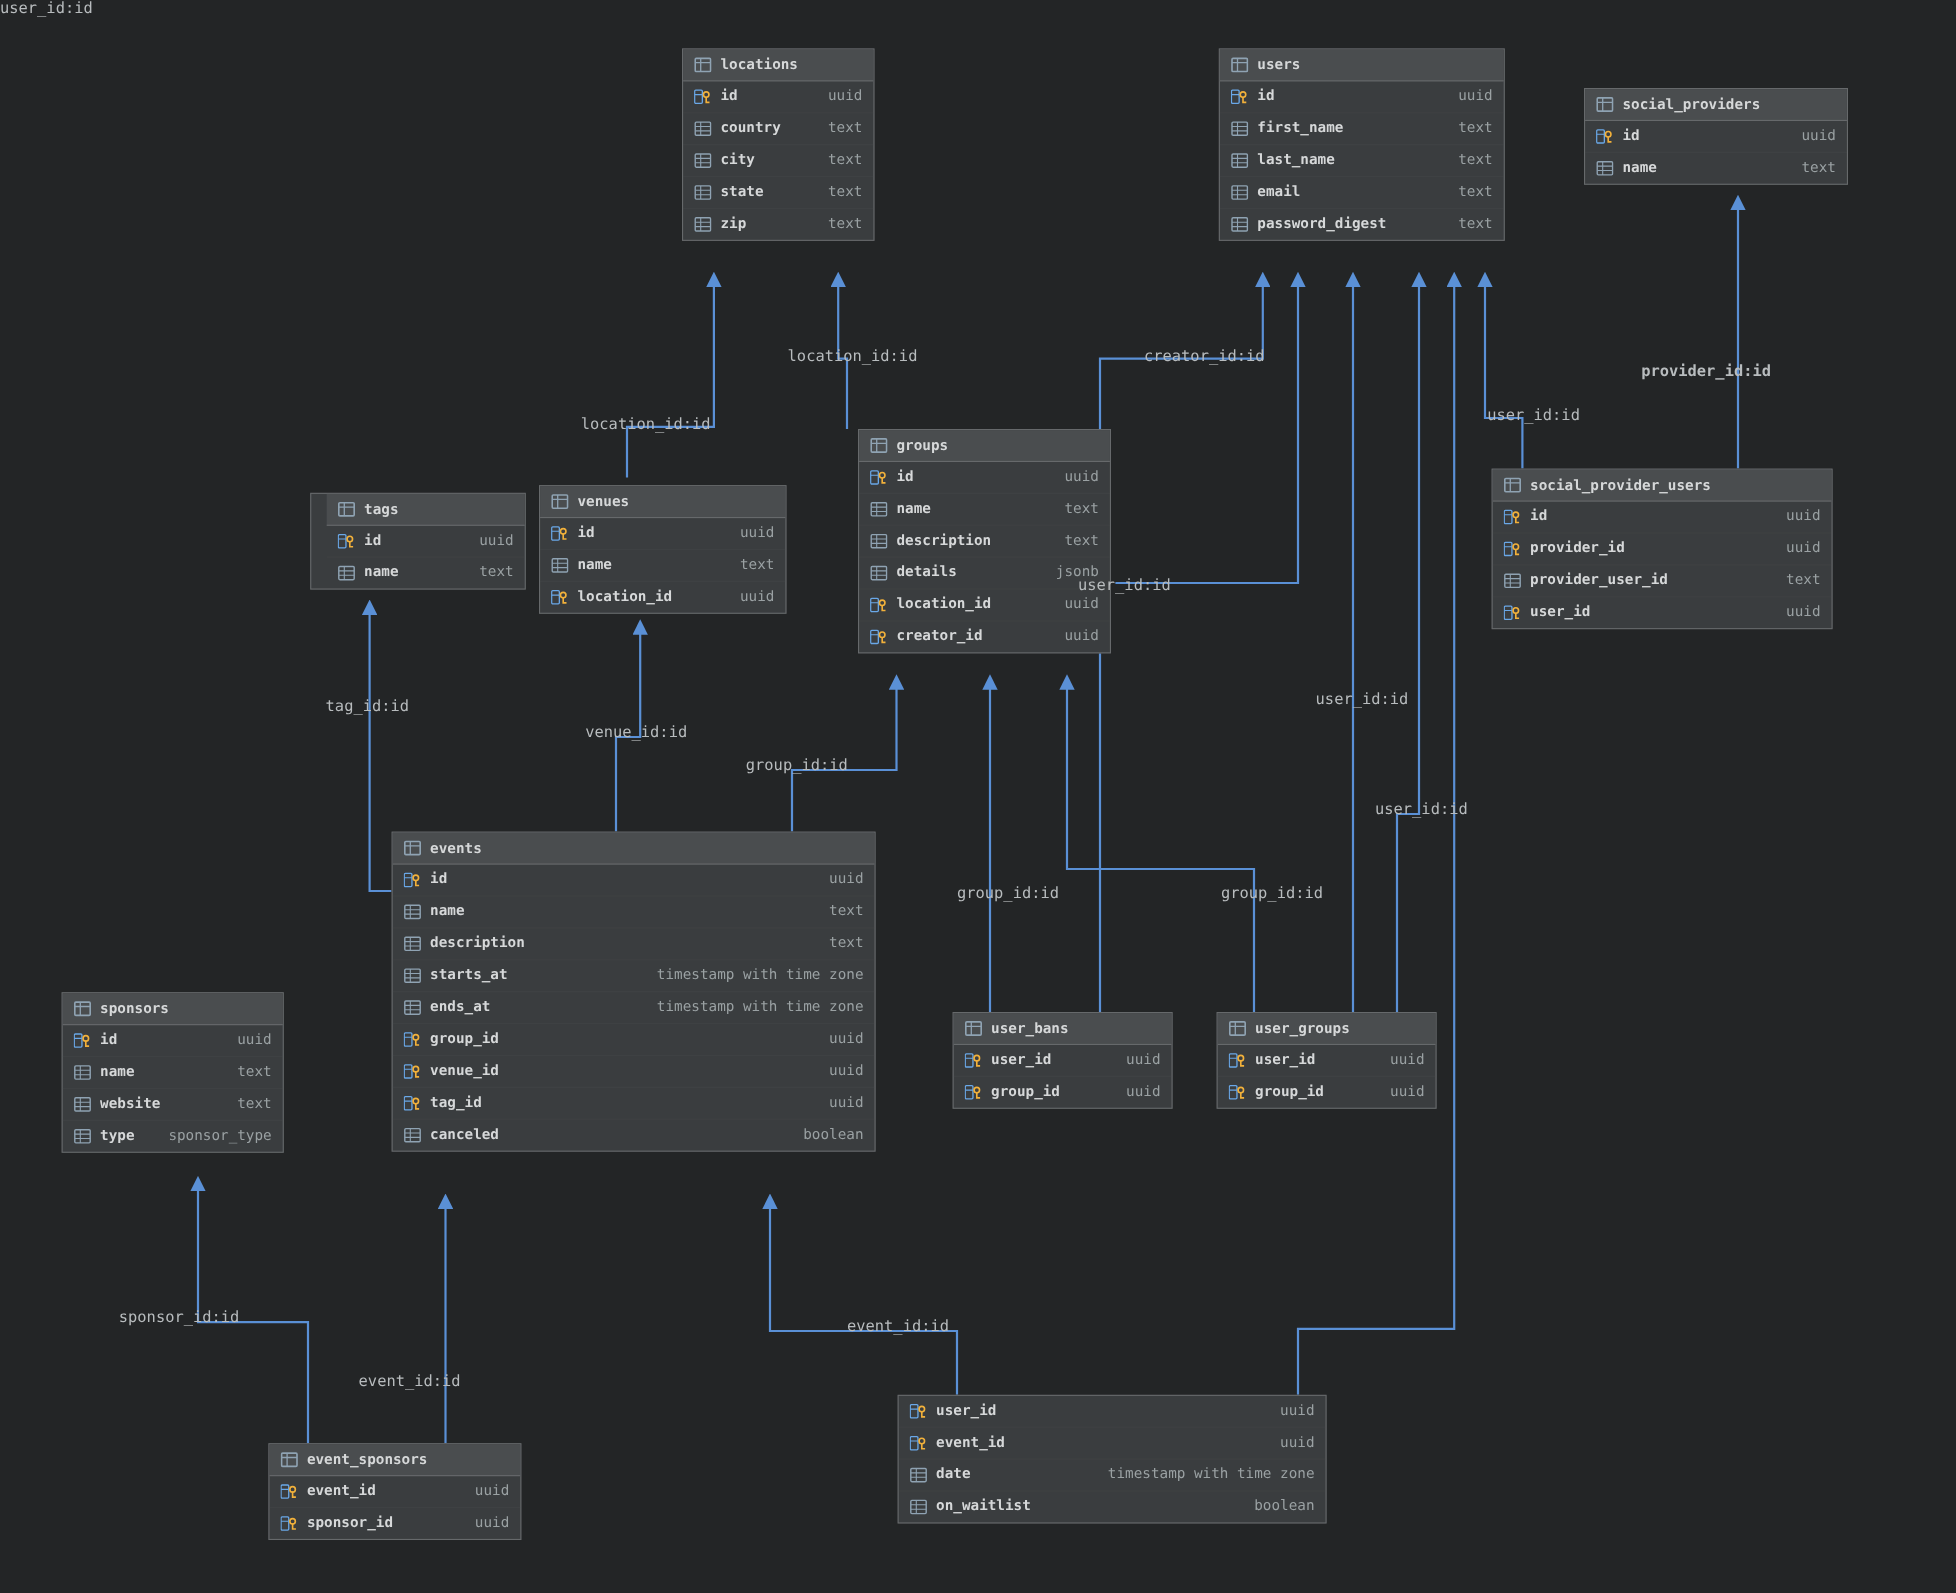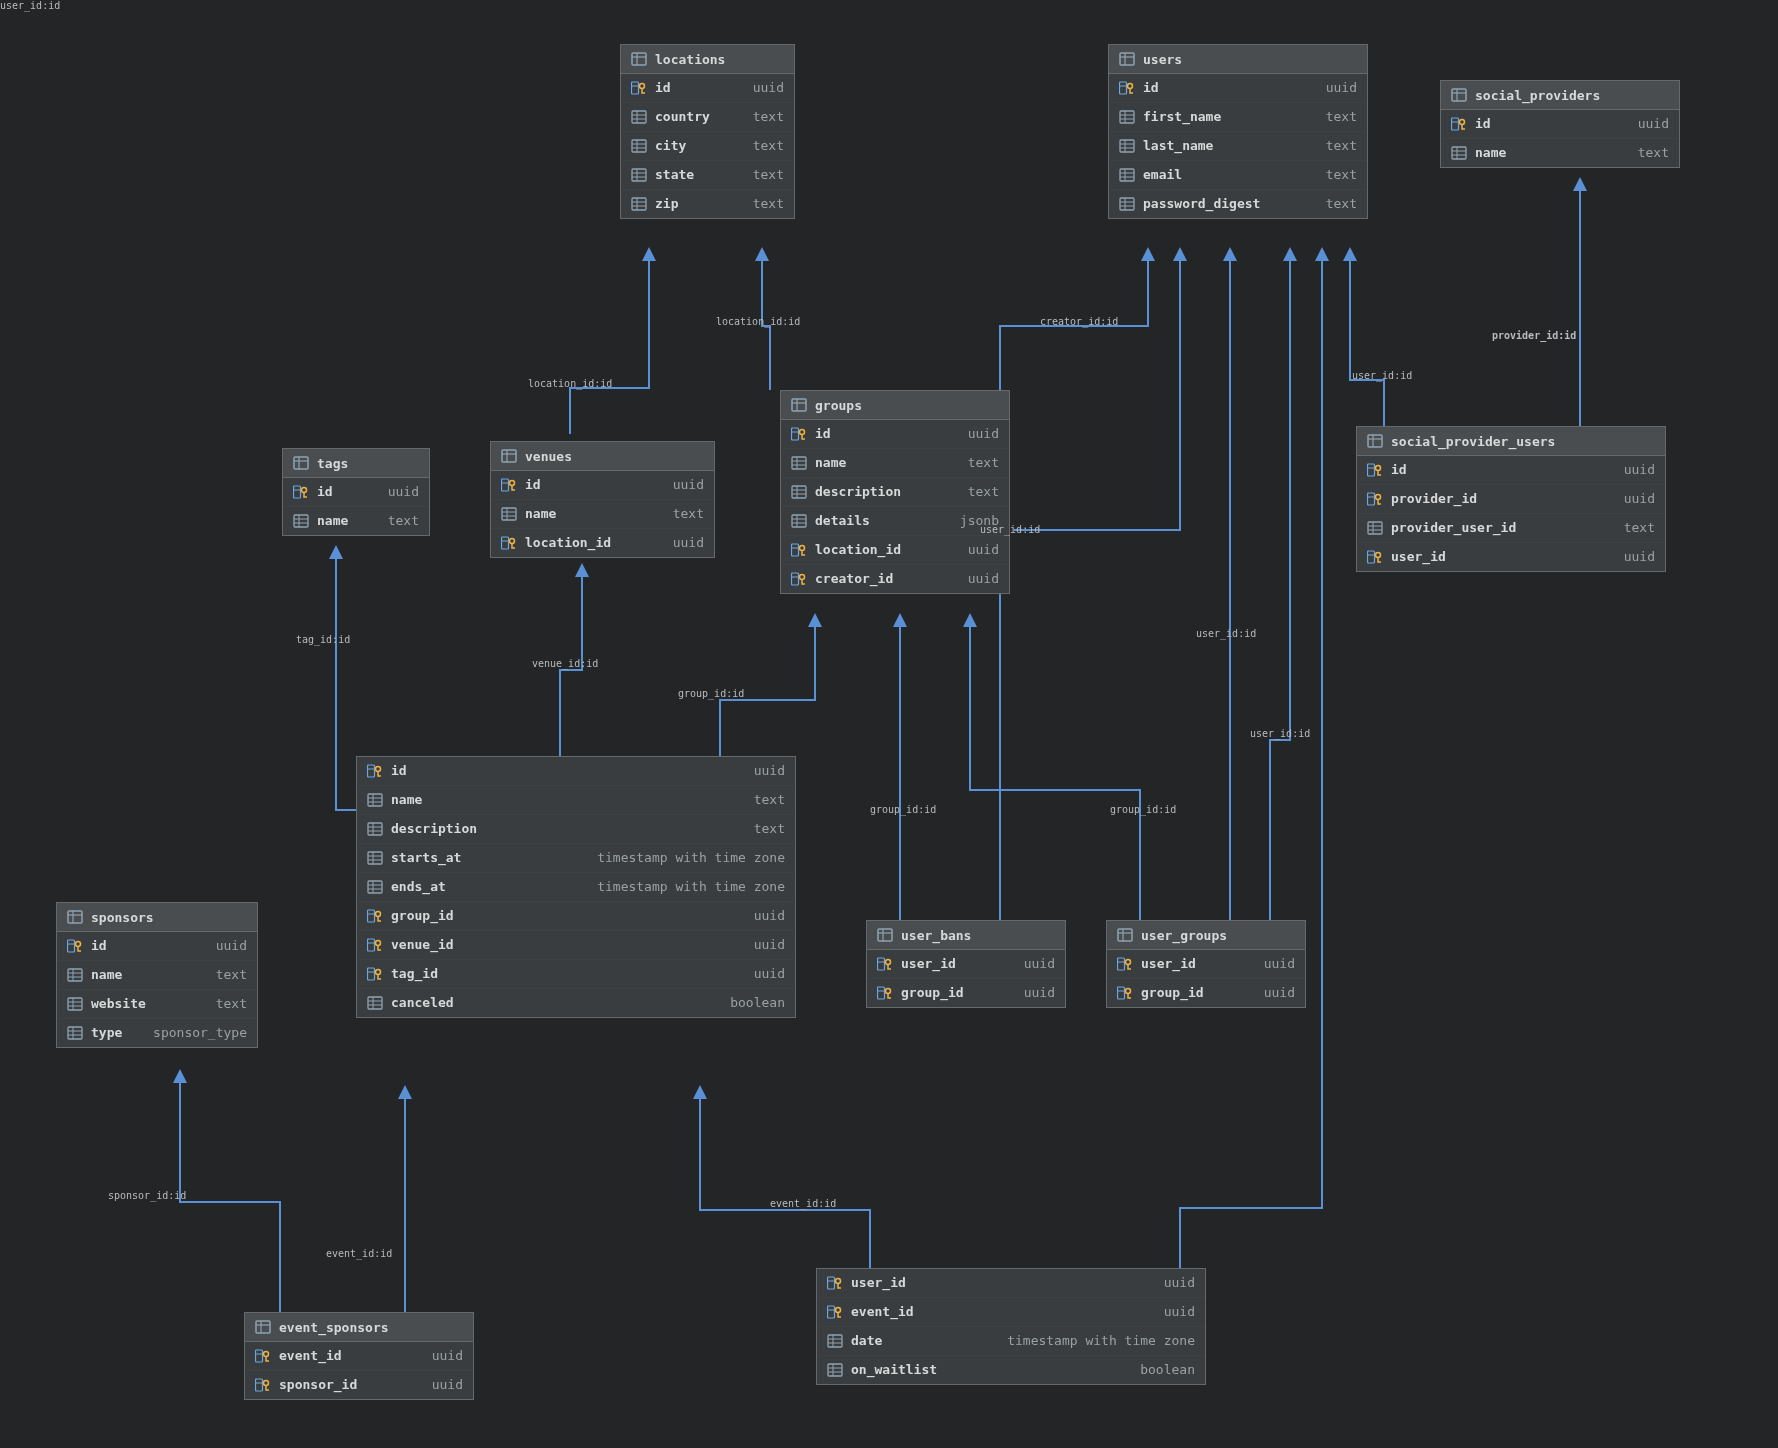--- a/index.html
+++ b/index.html
@@ -40,21 +40,21 @@
   }
   .row:last-child { border-bottom: none; }
   .row .name { flex: 1; color: #d6d8d9; font-weight: bold; }
   .row .type { color: #9aa1a3; text-align: right; }
   .thead .name { flex: 1; }
   .icon { width: 16px; height: 16px; display: inline-flex; align-items: center; justify-content: center; flex-shrink: 0; }
   .icon svg { width: 16px; height: 16px; }
   .edgelabel {
     position: absolute;
     color: #b8bcbe;
-    font-size: 10px;
+    font-size: 14px;
     background: transparent;
     white-space: nowrap;
     pointer-events: none;
   }
 </style>
 </head>
 <body>
 
 <div class="diagram">
   <svg class="edges">
@@ -258,21 +258,21 @@
               <rect x="1" y="2" width="14" height="12" rx="1" fill="none" stroke="#8fa3b3" stroke-width="1.3"></rect>
               <line x1="1" y1="6" x2="15" y2="6" stroke="#8fa3b3" stroke-width="1"></line>
               <line x1="1" y1="10" x2="15" y2="10" stroke="#8fa3b3" stroke-width="1"></line>
               <line x1="6" y1="2" x2="6" y2="14" stroke="#8fa3b3" stroke-width="1"></line>
             </svg>
           </span>
           <span class="name">name</span>
           <span class="type">text</span>
         </div>
       </div>
-      <div class="table" style="left: 282px; top: 448px; width: 148px;">
+      <div class="table" style="left: 282px; top: 448px; width: 196px; padding-left: 14px;">
         <div class="thead">
           <span class="icon">
             <svg viewBox="0 0 16 16">
               <rect x="1" y="2" width="14" height="12" rx="1" fill="none" stroke="#8fa3b3" stroke-width="1.5"></rect>
               <line x1="1" y1="6" x2="15" y2="6" stroke="#8fa3b3" stroke-width="1.2"></line>
               <line x1="6" y1="2" x2="6" y2="14" stroke="#8fa3b3" stroke-width="1.2"></line>
             </svg>
           </span>
           <span class="name">tags</span>
         </div>
@@ -547,20 +547,30 @@
               <line x1="1" y1="6" x2="15" y2="6" stroke="#8fa3b3" stroke-width="1"></line>
               <line x1="1" y1="10" x2="15" y2="10" stroke="#8fa3b3" stroke-width="1"></line>
               <line x1="6" y1="2" x2="6" y2="14" stroke="#8fa3b3" stroke-width="1"></line>
             </svg>
           </span>
           <span class="name">type</span>
           <span class="type">sponsor_type</span>
         </div>
       </div>
       <div class="table" style="left: 356px; top: 756px; width: 440px;">
+        <div class="thead">
+          <span class="icon">
+            <svg viewBox="0 0 16 16">
+              <rect x="1" y="2" width="14" height="12" rx="1" fill="none" stroke="#8fa3b3" stroke-width="1.5"></rect>
+              <line x1="1" y1="6" x2="15" y2="6" stroke="#8fa3b3" stroke-width="1.2"></line>
+              <line x1="6" y1="2" x2="6" y2="14" stroke="#8fa3b3" stroke-width="1.2"></line>
+            </svg>
+          </span>
+          <span class="name">events</span>
+        </div>
         <div class="row">
           <span class="icon">
             <svg viewBox="0 0 16 16">
               <rect x="0.5" y="2" width="7" height="12" rx="1" fill="none" stroke="#6aa8e8" stroke-width="1.2"></rect>
               <line x1="0.5" y1="6" x2="7.5" y2="6" stroke="#6aa8e8" stroke-width="1"></line>
               <circle cx="11" cy="6" r="2.5" fill="none" stroke="#f2b13b" stroke-width="1.5"></circle>
               <path d="M11 8 L11 13 L14 13" fill="none" stroke="#f2b13b" stroke-width="1.5"></path>
             </svg>
           </span>
           <span class="name">id</span>

